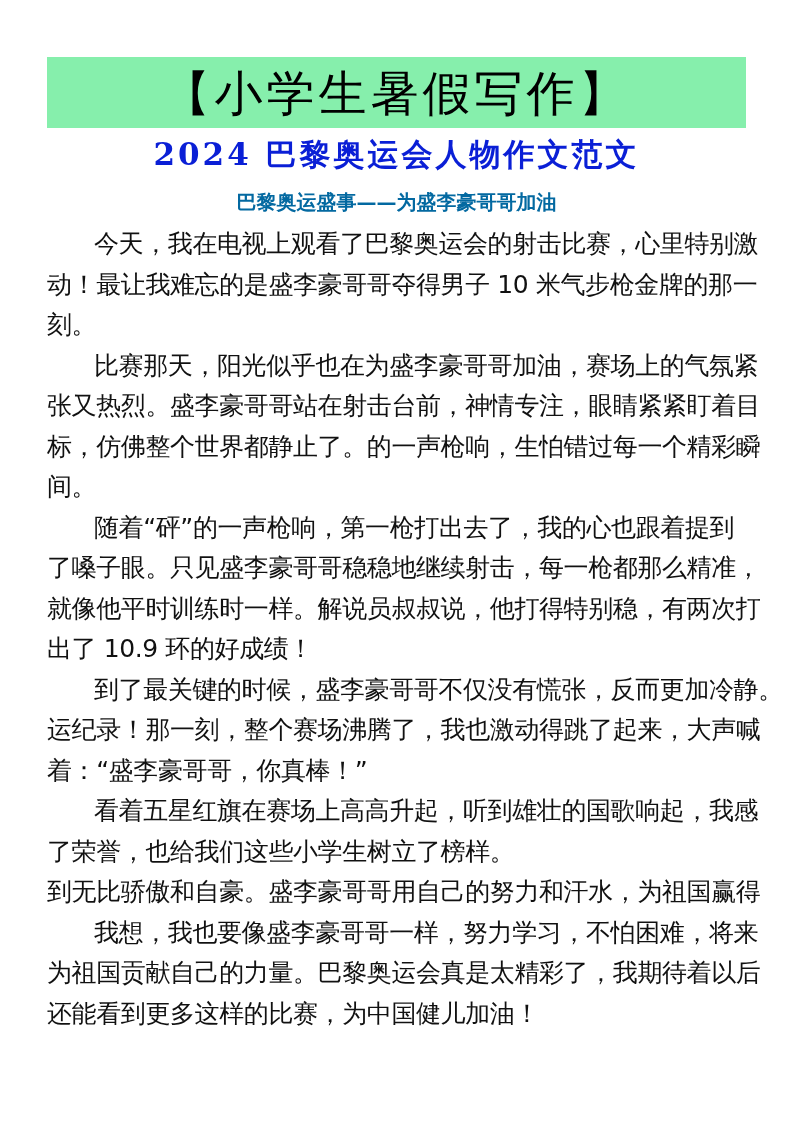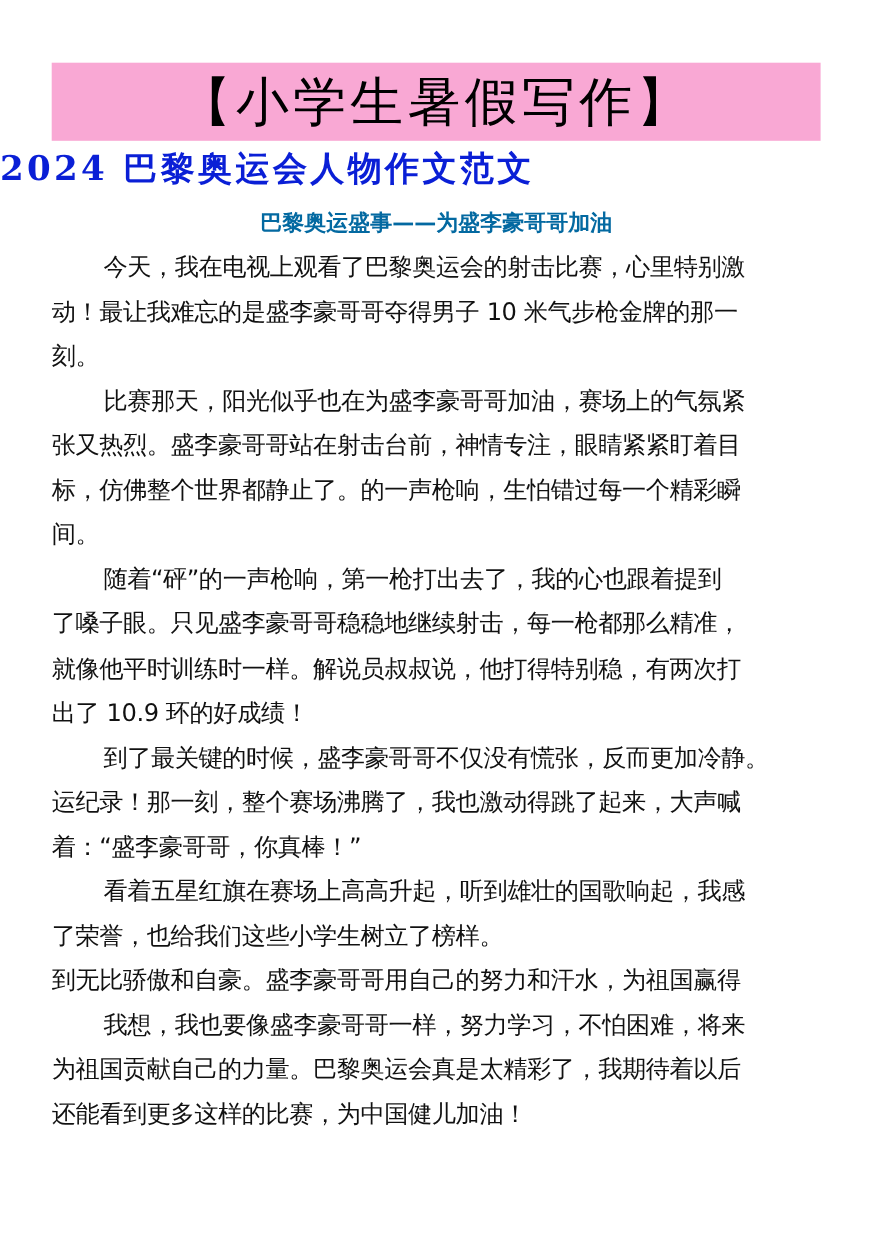--- a/index.html
+++ b/index.html
@@ -1,28 +1,28 @@
 <!DOCTYPE html>
 <html><head>
 <meta charset="utf-8">
 <style>
   html, body { margin:0; padding:0; background:#ffffff; }
   body { width:793px; height:1122px; position:relative; overflow:hidden;
          font-family:"DejaVu Sans","Liberation Sans",sans-serif; color:#111; }
   .header-band { position:absolute; left:47px; top:57px; width:699px; height:71px;
-                 background:#f9a8d4; display:flex; align-items:center; justify-content:center; }
+                 background:#86efac; display:flex; align-items:center; justify-content:center; }
   .header-title { font-family:"DejaVu Serif","Liberation Serif",serif; font-size:48px;
                   color:#000; letter-spacing:4px; line-height:1; }
-  .subtitle { position:absolute; left:0; width:793px; top:134px; text-align:left;
+  .subtitle { position:absolute; left:0; width:793px; top:134px; text-align:center;
               font-family:"DejaVu Serif","Liberation Serif",serif; font-size:31px;
               color:#0a1fd6; font-weight:bold; letter-spacing:3px; line-height:40px; }
   .essay-title { position:absolute; left:0; width:793px; top:188px; text-align:center;
                  font-size:20px; font-weight:bold; color:#0369a1; line-height:28px; }
   .body { position:absolute; left:47px; top:224px; width:700px; }
-  .line { height:40.5px; line-height:40.5px; font-size:22px; white-space:nowrap;
+  .line { height:40.5px; line-height:40.5px; font-size:25px; white-space:nowrap;
           letter-spacing:-0.4px; color:#111; }
   .line.indent { padding-left:47px; }
 </style>
 </head>
 <body>
 
 <div class="header-band">
   <div class="header-title">【小学生暑假写作】</div>
 </div>
 

